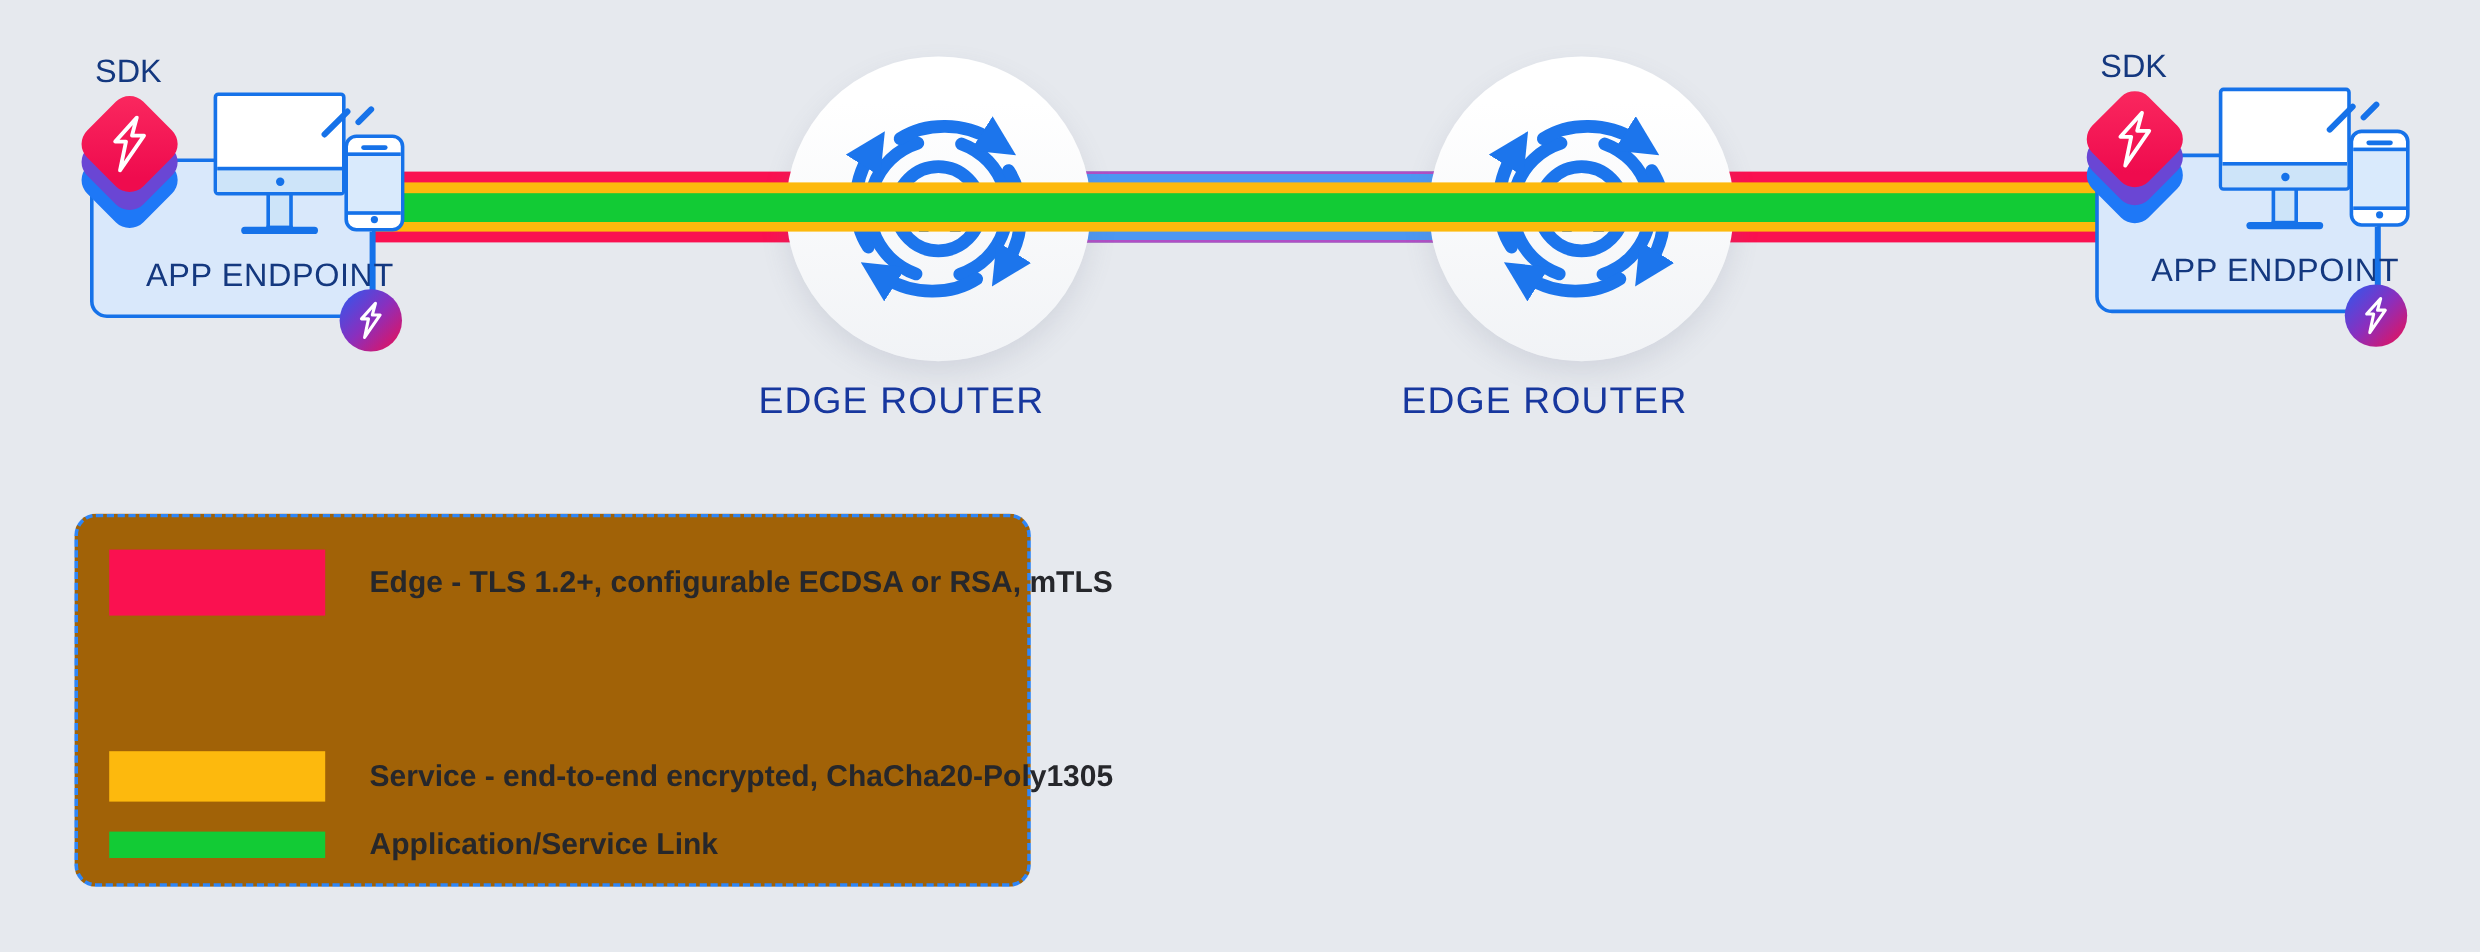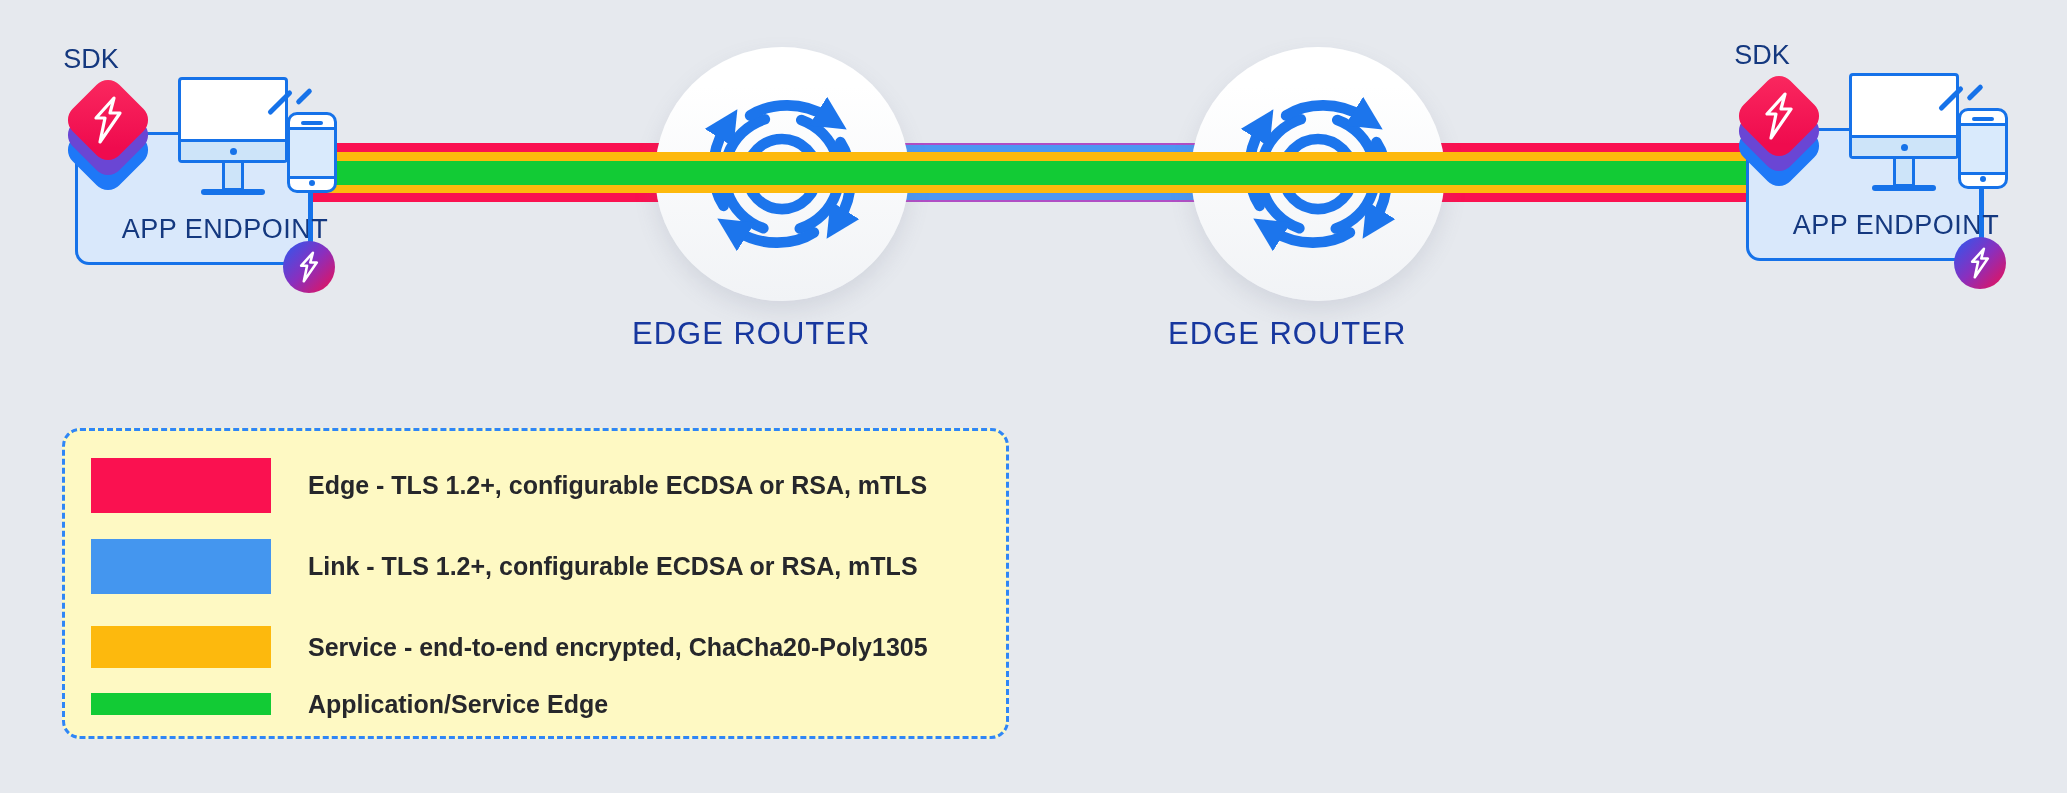--- a/index.html
+++ b/index.html
@@ -23,21 +23,21 @@
   .router-circle.right{left:1191px;}
   .router-label{position:absolute;top:316px;width:300px;
     color:#17379e;font-size:31px;font-weight:500;letter-spacing:1px;z-index:3;}
   .router-label.left{left:632px;}
   .router-label.right{left:1168px;}
 
   
   .endpoint{position:absolute;width:285px;height:256px;z-index:10;}
   .endpoint.left{left:58px;top:42px;}
   .endpoint.right{left:1729px;top:38px;}
-  .sdk-label{position:absolute;left:2px;top:2px;width:62px;text-align:center;
+  .sdk-label{position:absolute;left:18px;top:2px;width:62px;text-align:center;
     color:#14387f;font-size:27px;font-weight:500;}
   .sdk-layer{position:absolute;left:17px;width:66px;height:66px;border-radius:16px;transform:rotate(45deg);}
   .sdk-blue{top:75px;background:#1e78f7;z-index:1;}
   .sdk-purple{top:60px;background:#6a46d4;z-index:2;}
   .sdk-red{top:45px;background:linear-gradient(135deg,#fb2a60 0%,#ef0b4e 80%);z-index:3;}
   .sdk-bolt{position:absolute;left:33px;top:54px;z-index:4;}
   .ep-box{position:absolute;left:17px;top:90px;width:238px;height:133px;box-sizing:border-box;
     background:#d9e8fb;border:3px solid #1672e9;border-radius:14px;z-index:0;}
   .ep-label{position:absolute;left:17px;top:172px;width:238px;text-align:center;
     color:#14387f;font-size:27px;font-weight:500;letter-spacing:.5px;z-index:2;margin-left:31px;}
@@ -61,22 +61,22 @@
   .phone-screen{position:absolute;left:0;right:0;top:12px;height:52px;background:#d9eafc;
     border-top:3px solid #1672e9;border-bottom:3px solid #1672e9;box-sizing:border-box;}
   .phone-dot{position:absolute;left:50%;bottom:4px;width:6px;height:6px;margin-left:-3px;
     border-radius:50%;background:#1672e9;}
   .connector{position:absolute;left:250px;top:151px;width:3px;height:50px;background:#1672e9;z-index:4;}
   .badge{position:absolute;left:225px;top:199px;width:52px;height:52px;border-radius:50%;
     background:linear-gradient(135deg,#3356ec 5%,#8a2fbe 50%,#e5125b 95%);z-index:6;
     display:flex;align-items:center;justify-content:center;}
 
   
-  .legend{position:absolute;left:62px;top:428px;width:947px;height:311px;box-sizing:border-box;
-    background:#fef9c3;border:3px dashed #2f86f6;border-radius:18px;z-index:8;}
+  .legend{position:absolute;left:62px;top:428px;width:797px;height:311px;box-sizing:border-box;
+    background:#a16207;border:3px dashed #2f86f6;border-radius:18px;z-index:8;}
   .lrow{position:absolute;left:26px;right:30px;display:flex;align-items:center;}
   .lrow0{top:27px;height:55px;}
   .lrow1{top:108px;height:55px;}
   .lrow2{top:195px;height:42px;text-align:right;}
   .lrow3{top:262px;height:22px;}
   .sw{width:180px;height:100%;flex:none;}
   .sw0{background:#fa1150;}
   .sw1{background:#4496ef;}
   .sw2{background:#fdb90d;}
   .sw3{background:#12cb35;}
@@ -192,27 +192,23 @@
       </svg>
     </div>
     <div class="ep-label">APP ENDPOINT</div>
   </div>
 
   <div class="legend">
     <div class="lrow lrow0">
       <div class="sw sw0"></div>
       <div class="ltext">Edge - TLS 1.2+, configurable ECDSA or RSA, mTLS</div>
     </div>
-    <div class="lrow lrow1">
-      <div class="sw sw1"></div>
-      <div class="ltext">Link - TLS 1.2+, configurable ECDSA or RSA, mTLS</div>
-    </div>
     <div class="lrow lrow2">
       <div class="sw sw2"></div>
       <div class="ltext">Service - end-to-end encrypted, ChaCha20-Poly1305</div>
     </div>
     <div class="lrow lrow3">
       <div class="sw sw3"></div>
-      <div class="ltext">Application/Service Edge</div>
+      <div class="ltext">Application/Service Link</div>
     </div>
   </div>
 
 </div>
 
 </body></html>

